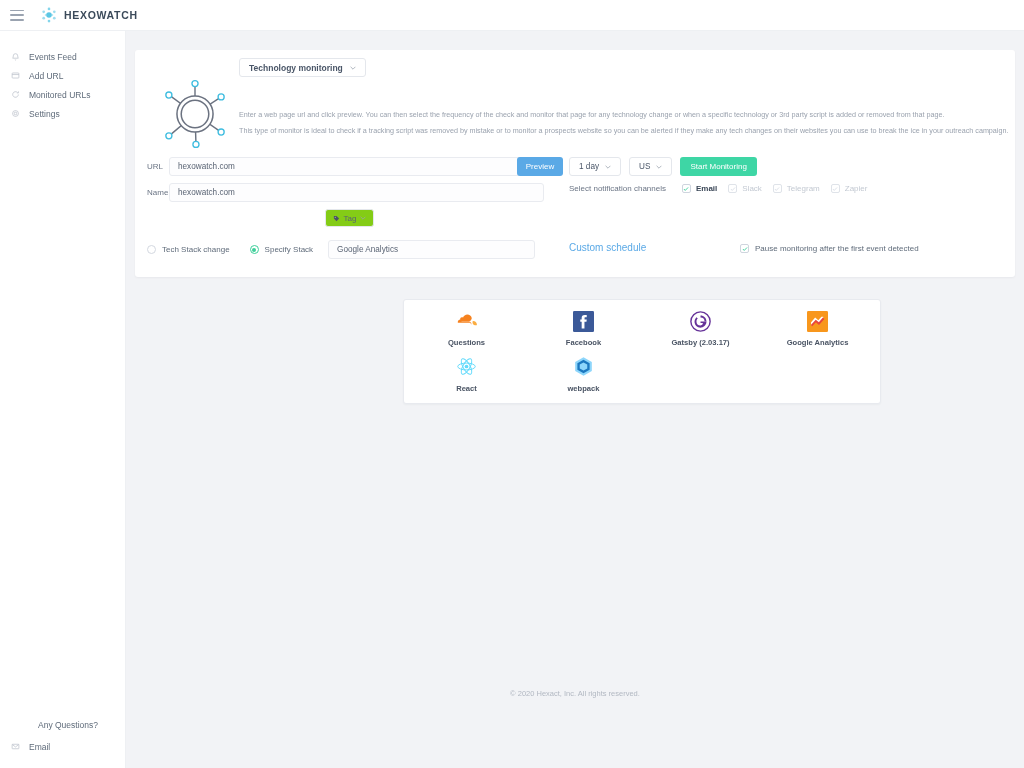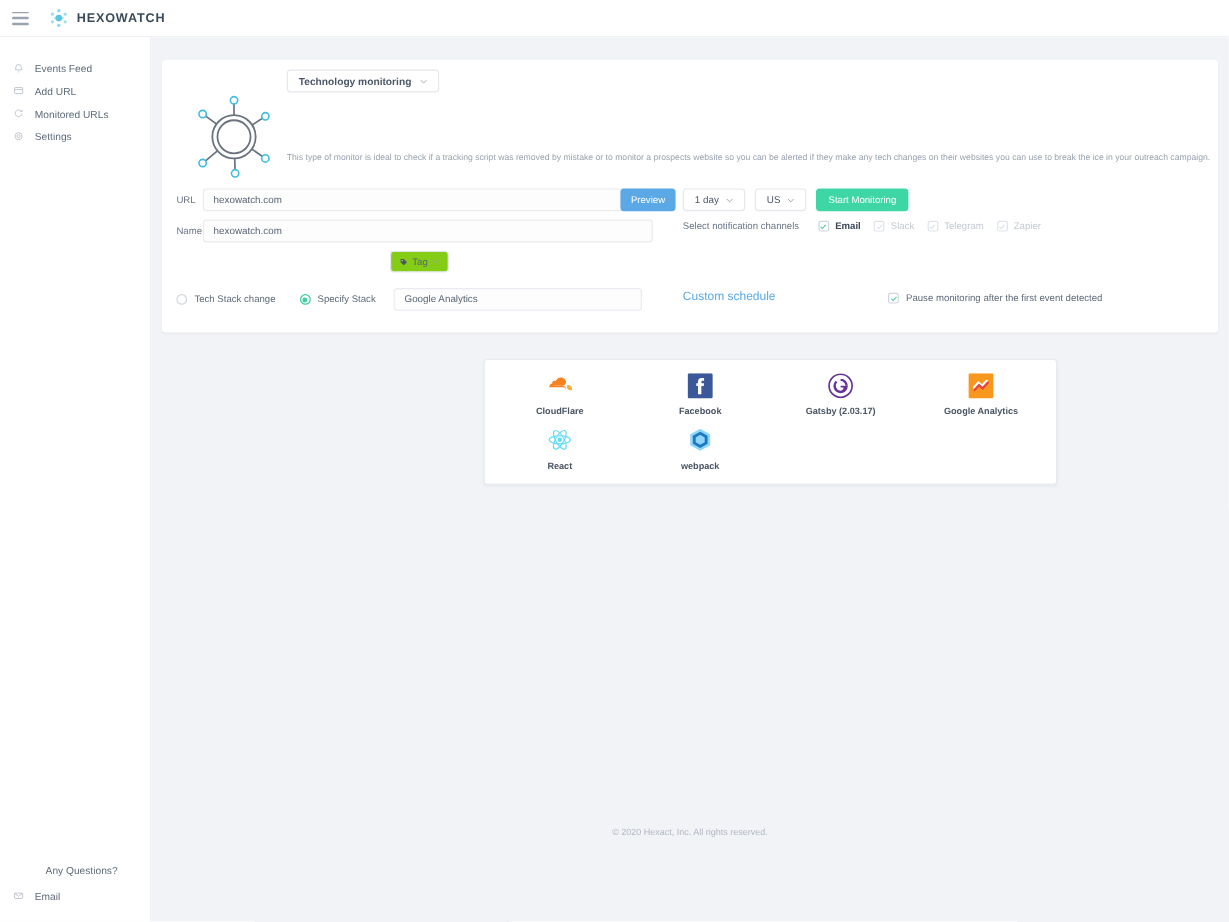--- a/index.html
+++ b/index.html
@@ -325,20 +325,21 @@
       </g>
     </svg>
 
     <div class="type-select">
       <span class="type-select-label">Technology monitoring</span>
       <svg class="chev" viewBox="0 0 10 6">
         <path d="M1 1l4 4 4-4" fill="none" stroke="#9aa2ae" stroke-width="1.3"></path>
       </svg>
     </div>
 
+    <div class="desc desc-1">Enter a web page url and click preview. You can then select the frequency of the check and monitor that page for any technology change or when a specific technology or 3rd party script is added or removed from that page.</div>
     <div class="desc desc-2">This type of monitor is ideal to check if a tracking script was removed by mistake or to monitor a prospects website so you can be alerted if they make any tech changes on their websites you can use to break the ice in your outreach campaign.</div>
 
     <div class="field-row url-row">
       <span class="field-label">URL</span>
       <div class="input url-input">hexowatch.com</div>
       <div class="btn-preview">Preview</div>
     </div>
 
     <div class="field-row name-row">
       <span class="field-label">Name</span>
@@ -437,21 +438,21 @@
   <div class="card tech-card">
     <div class="tech-grid">
 
       <div class="tech-cell">
         <span class="tech-ico">
           <svg width="21" height="21" viewBox="0 0 24 24">
             <path d="M17.4 15.6c.3-1 .2-1.9-.3-2.6-.5-.6-1.3-1-2.2-1l-8.6-.1c-.1 0-.1 0-.1-.1 0-.1 0-.1.1-.1l8.7-.1c1 0 2.2-.9 2.5-1.9l.5-1.3C18 8.2 18 8.1 18 8 17.5 5.7 15.4 4 13 4c-2.3 0-4.2 1.5-4.9 3.5-.4-.3-.9-.5-1.5-.4-1 .1-1.7.9-1.8 1.9 0 .3 0 .5.1.7-1.6.1-2.9 1.4-2.9 3 0 .2 0 .3.1.5 0 .1.1.1.1.1h13.9c.1 0 .2 0 .2-.1z" fill="#f6821f"></path>
             <path d="M19.6 11.3h-.3c-.1 0-.1 0-.1.1l-.3 1.2c-.2 1 .2 1.9.7 2.6.5.6 1.3 1 2.2 1h1.9s.1 0 .1-.1c0-.2.1-.4.1-.6 0-2.3-1.9-4.2-4.3-4.2z" fill="#fbad41"></path>
           </svg>
         </span>
-        <span class="tech-name">CloudFlare</span>
+        <span class="tech-name">Questions</span>
       </div>
 
       <div class="tech-cell">
         <span class="tech-ico">
           <svg width="21" height="21" viewBox="0 0 24 24">
             <rect width="24" height="24" rx="1.5" fill="#3b5998"></rect>
             <path d="M15.4 12.3h-2.3V20H9.9v-7.7H8.3V9.6h1.6V8c0-2.2 1-3.5 3.6-3.5h2.2v2.7h-1.4c-1 0-1.1.4-1.1 1.1v1.3h2.5l-.3 2.7z" fill="#fff"></path>
           </svg>
         </span>
         <span class="tech-name">Facebook</span>

